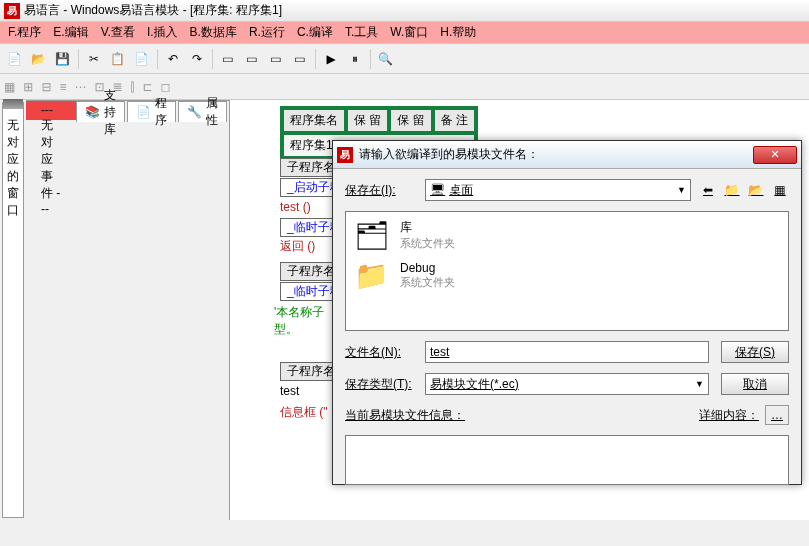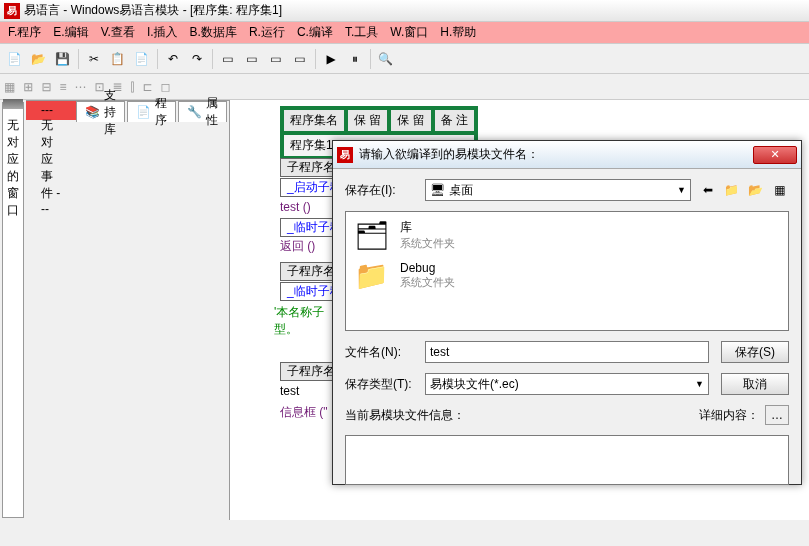--- a/index.html
+++ b/index.html
@@ -20,29 +20,29 @@
 .eventbar { height: 20px; border-top: 1px solid #999; padding: 2px 15px; background: #ef4444; }
 .tabs { display: flex; height: 22px; background: #f0f0f0; border-top: 1px solid #999; }
 .tab { padding: 2px 8px; border: 1px solid #999; border-bottom: none; margin-right: 2px; background: #fff; display: flex; align-items: center; gap: 4px; }
 .editor { flex: 1; background: #fff; position: relative; overflow: hidden; }
 
 .grid { position: absolute; left: 280px; top: 106px; font-size: 12px; }
 .gridtbl { border-collapse: collapse; }
 .gridtbl th, .gridtbl td { border: 4px solid #15803d; padding: 2px 6px; background: #f4f4f4; font-weight: normal; }
 .gridtbl th { background: #e8e8e8; }
 .subhdr { position: absolute; border: 1px solid #666; padding: 0 6px; background: #e8e8e8; }
-.codeln { position: absolute; color: #701a75; }
+.codeln { position: absolute; color: #b91c1c; }
 
 .dialog { position: absolute; left: 332px; top: 140px; width: 470px; height: 345px; background: #f0f0f0; border: 1px solid #333; box-shadow: 0 0 8px rgba(0,0,0,0.4); }
 .dlgtitle { height: 28px; background: linear-gradient(#fff,#d8e6f2); display: flex; align-items: center; padding: 0 4px; border-bottom: 1px solid #aaa; }
 .dlgtitle .icon { width: 16px; height: 16px; background: #c00; margin-right: 6px; display: flex; align-items: center; justify-content: center; color: #fff; font-size: 10px; font-weight: bold; }
 .dlgtitle .ttxt { flex: 1; }
 .dlgclose { width: 44px; height: 18px; background: linear-gradient(#e77,#c33); border: 1px solid #a00; border-radius: 2px; color: #fff; display: flex; align-items: center; justify-content: center; font-size: 11px; }
 .dlgbody { padding: 10px 12px; }
-.dlgrow { display: flex; align-items: center; margin-bottom: 10px; }
+.dlgrow { display: flex; align-items: center; margin-bottom: 10px; text-decoration: underline; }
 .dlglbl { width: 80px; }
 .dlgcombo { flex: 1; height: 22px; border: 1px solid #7a7a7a; background: #fff; display: flex; align-items: center; padding: 0 4px; position: relative; }
 .dlgcombo::after { content: '▼'; position: absolute; right: 4px; font-size: 9px; }
 .navicons { display: flex; gap: 6px; margin-left: 8px; }
 .navicons span { width: 18px; height: 18px; display: flex; align-items: center; justify-content: center; }
 .filelist { height: 120px; border: 1px solid #7a7a7a; background: #fff; padding: 6px; margin-bottom: 10px; }
 .fileitem { display: flex; align-items: center; margin-bottom: 6px; gap: 8px; }
 .foldericon { width: 40px; height: 34px; display: flex; align-items: center; justify-content: center; font-size: 28px; }
 .fileinfo .sub { color: #888; font-size: 11px; }
 .dlginput { flex: 1; height: 22px; border: 1px solid #7a7a7a; background: #fff; padding: 0 4px; }

